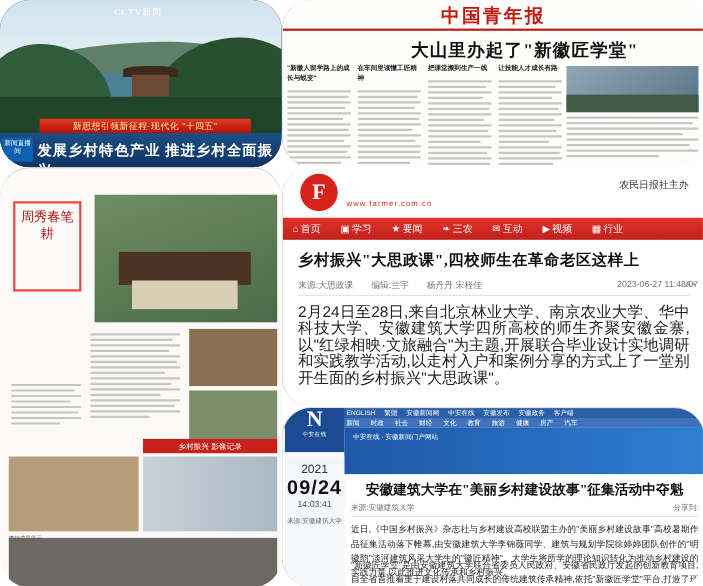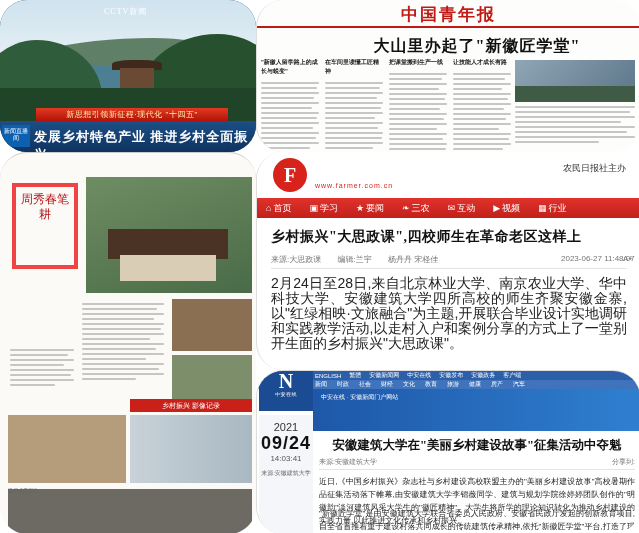--- a/index.html
+++ b/index.html
@@ -67,21 +67,21 @@
   #jdz{left:0;top:152px;width:256px;height:381px;background:#fbfaf7;border-top:1px solid #ccc;}
   #jdz .head{position:absolute;left:0;top:0;width:256px;height:18px;border-bottom:1px solid #bbb;}
   #jdz .head .nm{position:absolute;left:4px;top:3px;color:#b3161a;font-size:11px;font-weight:bold;
      font-family:"Liberation Serif",serif;letter-spacing:1px;}
   #jdz .head .sec{position:absolute;right:4px;top:4px;font-size:7px;color:#444;}
   #jdz .head .sec b{background:#333;color:#fff;padding:1px 3px;}
   #jdz .bigphoto{position:absolute;left:86px;top:24px;width:166px;height:116px;
      background:linear-gradient(160deg,#6f8d63,#4a6b48);}
   #jdz .bigphoto .roof{position:absolute;left:22px;top:52px;width:120px;height:30px;background:#4a3324;}
   #jdz .bigphoto .wall{position:absolute;left:34px;top:78px;width:96px;height:26px;background:#d9cdb6;}
-  #jdz .seal{position:absolute;left:12px;top:30px;width:58px;height:78px;border:4px solid #ef4444;}
+  #jdz .seal{position:absolute;left:12px;top:30px;width:58px;height:78px;border:2px solid #ef4444;}
   #jdz .seal span{display:block;color:#b3161a;font-size:12px;text-align:center;line-height:15px;
      font-family:"Liberation Serif",serif;margin-top:5px;}
   #jdz .vtitle{position:absolute;left:10px;top:118px;width:64px;color:#111;font-size:13px;
      line-height:16px;font-family:"Liberation Serif",serif;font-weight:bold;text-align:center;}
   #jdz .ph2{position:absolute;left:172px;top:146px;width:80px;height:52px;background:#8a6f52;}
   #jdz .ph3{position:absolute;left:172px;top:202px;width:80px;height:52px;background:#7d8f6a;}
   #jdz .ph4{position:absolute;left:8px;top:262px;width:118px;height:68px;background:#b59c7a;}
   #jdz .ph5{position:absolute;left:130px;top:262px;width:122px;height:68px;
      background:linear-gradient(90deg,#c8d2d8,#a9b8c2);}
   #jdz .ph6{position:absolute;left:8px;top:336px;width:244px;height:44px;background:#6d6a63;}

